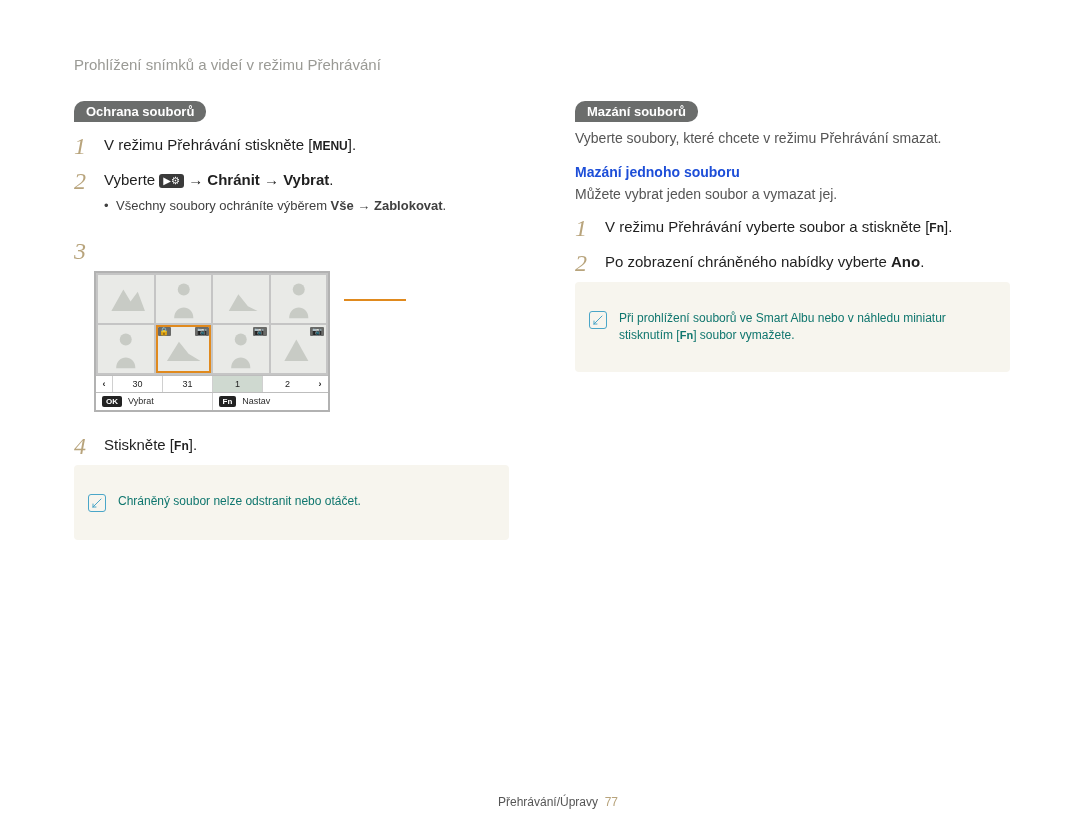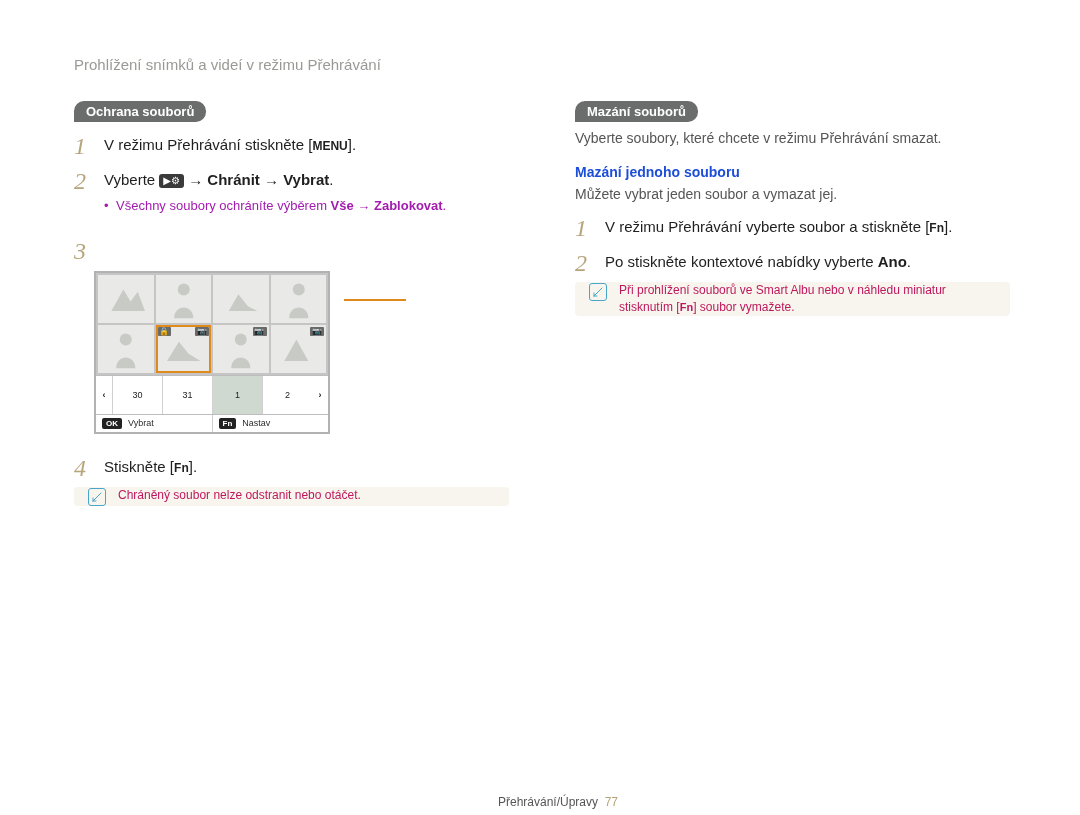--- a/index.html
+++ b/index.html
@@ -69,21 +69,21 @@
   .key {
     display: inline-block;
     font-family: Arial, sans-serif;
     font-weight: bold;
     font-size: 12px;
     padding: 1px 0;
     vertical-align: baseline;
   }
   .sub-bullet {
     font-size: 13px;
-    color: #a21caf;
+    color: #404040;
     margin: 4px 0 10px 0;
     padding-left: 12px;
     position: relative;
   }
   .sub-bullet::before {
     content: "•";
     position: absolute;
     left: 0;
     top: 0;
   }
@@ -144,21 +144,21 @@
     font-size: 9px;
     color: #222;
     background: #fff;
   }
   .date-bar .chev {
     width: 16px; text-align: center; font-weight: bold; color: #222;
   }
   .date-bar .seg {
     flex: 1;
     text-align: center;
-    padding: 14px 0;
+    padding: 3px 0;
     border-left: 1px solid #d0d0d0;
   }
   .date-bar .seg.active {
     background: #cfd9d0;
   }
   .btn-bar {
     display: flex;
     font-size: 9px;
     background: #fff;
     border-top: 1px solid #bdbdbd;
@@ -186,23 +186,23 @@
     color: #444;
     margin-top: 20px;
     max-width: 130px;
     line-height: 1.4;
   }
   .note-box {
     display: flex;
     gap: 12px;
     background: #f7f5ee;
     border-radius: 4px;
-    padding: 0 14px;
+    padding: 28px 14px;
     font-size: 12px;
-    color: #be185d;
+    color: #0f766e;
     margin-top: 6px;
     align-items: flex-start;
     line-height: 1.4;
   }
   .note-icon {
     width: 18px; height: 18px;
     border: 1.5px solid #4aa6c8;
     border-radius: 3px;
     color: #4aa6c8;
     display: flex; align-items: center; justify-content: center;
@@ -347,21 +347,21 @@
       <ol class="steps">
         <li>
           <div class="step-num">1</div>
           <div class="step-body">
             <span>V režimu Přehrávání vyberte soubor a stiskněte [</span><span class="key">Fn</span><span>].</span>
           </div>
         </li>
         <li>
           <div class="step-num">2</div>
           <div class="step-body">
-            <span>Po stiskněte kontextové nabídky vyberte </span><strong>Ano</strong><span>.</span>
+            <span>Po zobrazení chráněného nabídky vyberte </span><strong>Ano</strong><span>.</span>
           </div>
         </li>
       </ol>
 
       <div class="note-box">
         <div class="note-icon">
           <svg viewBox="0 0 24 24">
               <path d="M4 20 L20 4 M4 20 L4 14 M4 20 L10 20" stroke="#4aa6c8" stroke-width="2" fill="none" stroke-linecap="round"></path>
             </svg>
         </div>

